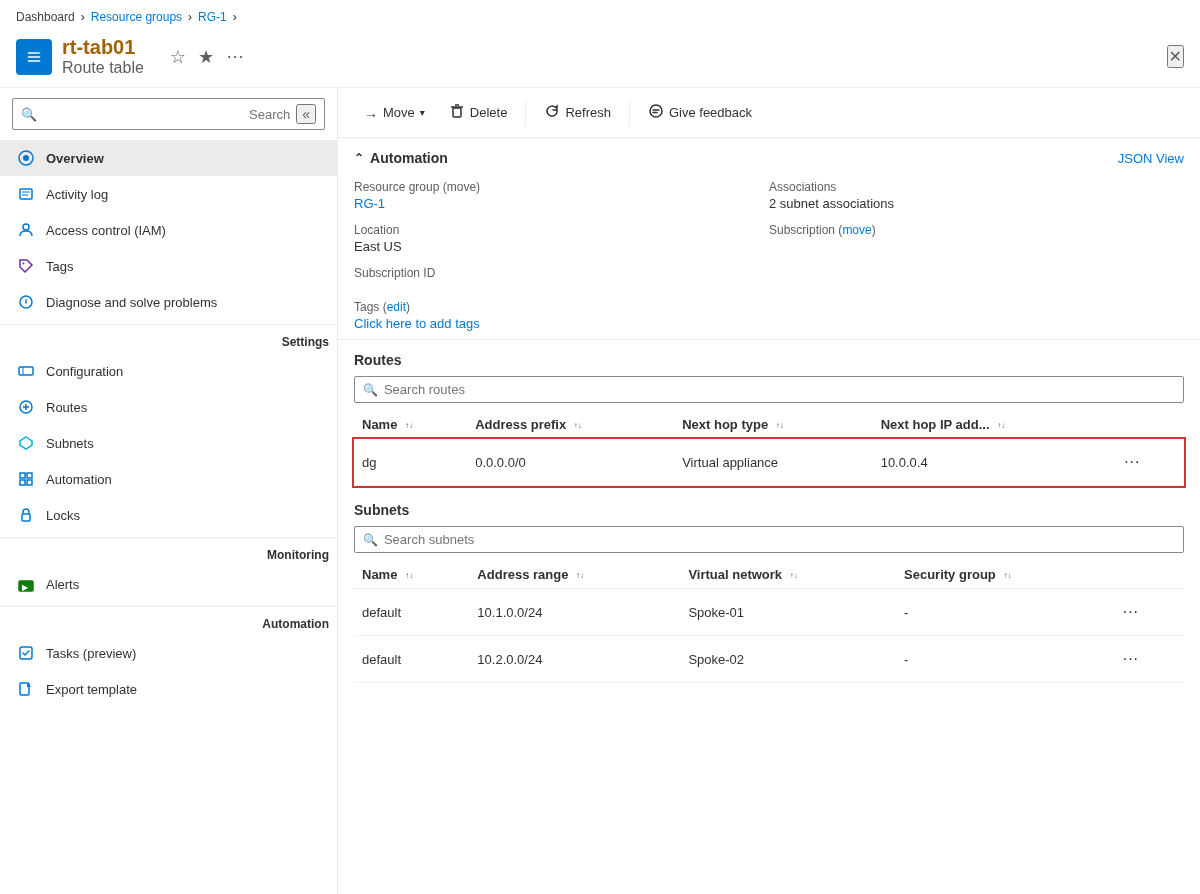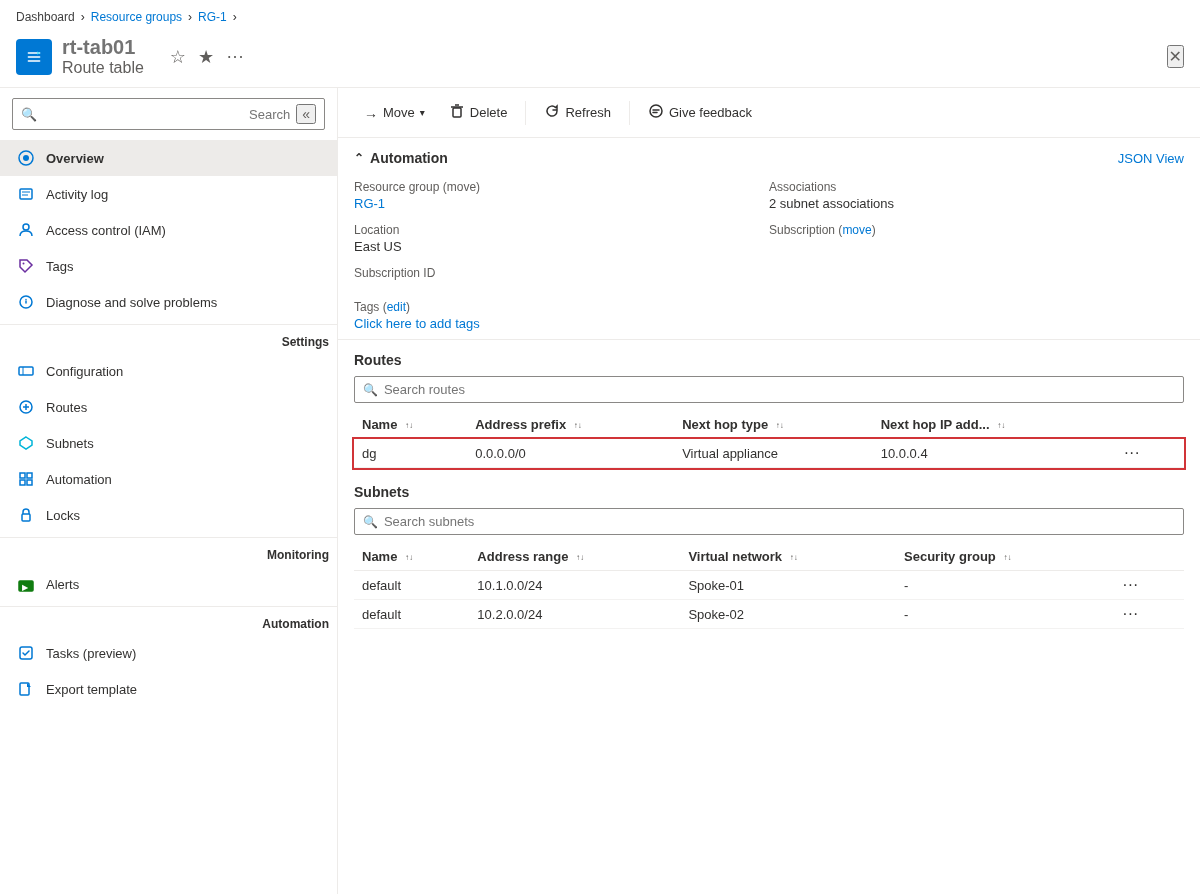--- a/index.html
+++ b/index.html
@@ -6,21 +6,21 @@
     body { font-family: 'Segoe UI', sans-serif; font-size: 13px; color: #323130; background: #fff; display: flex; flex-direction: column; height: 894px; overflow: hidden; }
 
     
     .breadcrumb { display: flex; align-items: center; gap: 6px; padding: 10px 16px 6px; font-size: 12px; color: #0078d4; }
     .breadcrumb span { color: #323130; }
 
     
     .resource-header { display: flex; align-items: center; padding: 6px 16px 10px; gap: 10px; border-bottom: 1px solid #edebe9; }
     .resource-icon { width: 36px; height: 36px; background: #0078d4; border-radius: 4px; display: flex; align-items: center; justify-content: center; color: white; font-size: 18px; flex-shrink: 0; }
     .resource-title-block { display: flex; flex-direction: column; }
-    .resource-name { font-size: 20px; font-weight: 600; color: #737373; }
+    .resource-name { font-size: 20px; font-weight: 600; color: #a16207; }
     .resource-type { font-size: 16px; color: #605e5c; }
     .header-actions { display: flex; gap: 12px; margin-left: 16px; color: #605e5c; font-size: 18px; cursor: pointer; }
     .header-actions span { cursor: pointer; color: #605e5c; }
     .close-btn { margin-left: auto; font-size: 16px; color: #605e5c; cursor: pointer; }
 
     
     .main-layout { display: flex; flex: 1; overflow: hidden; }
 
     
     .sidebar { width: 338px; flex-shrink: 0; border-right: 1px solid #edebe9; display: flex; flex-direction: column; overflow-y: auto; }
@@ -55,21 +55,21 @@
 
     
     .section { padding: 0 16px 16px; }
     .section-title { font-size: 14px; font-weight: 600; margin-bottom: 8px; color: #323130; }
     .search-field { display: flex; align-items: center; border: 1px solid #8a8886; border-radius: 2px; padding: 5px 8px; gap: 6px; margin-bottom: 8px; }
     .search-field input { border: none; outline: none; font-size: 13px; flex: 1; }
 
     
     .data-table { width: 100%; border-collapse: collapse; font-size: 13px; }
     .data-table th { text-align: left; padding: 6px 8px; font-weight: 600; color: #323130; border-bottom: 1px solid #edebe9; white-space: nowrap; }
-    .data-table td { padding: 3px 8px; color: #323130; border-bottom: 1px solid #f3f2f1; }
+    .data-table td { padding: 12px 8px; color: #323130; border-bottom: 1px solid #f3f2f1; }
     .sort-icon { display: inline-flex; flex-direction: column; margin-left: 4px; font-size: 8px; color: #605e5c; cursor: pointer; vertical-align: middle; }
     .more-btn { background: none; border: none; cursor: pointer; font-size: 16px; color: #323130; padding: 2px 6px; }
 
     
     svg { width: 16px; height: 16px; }
   </style>
 </head>
 <body>
 
 <div class="breadcrumb">

